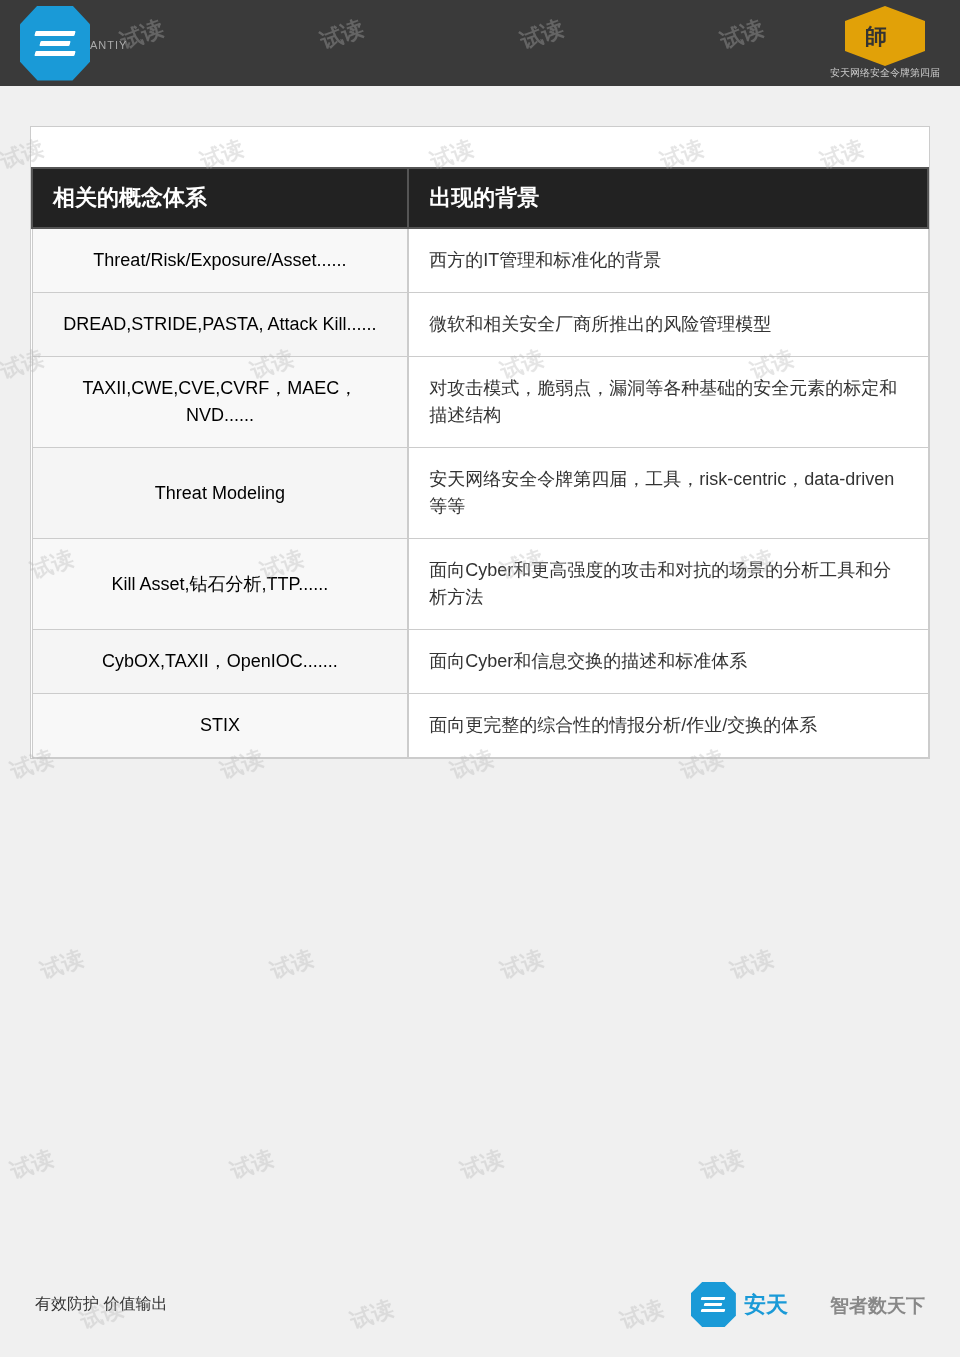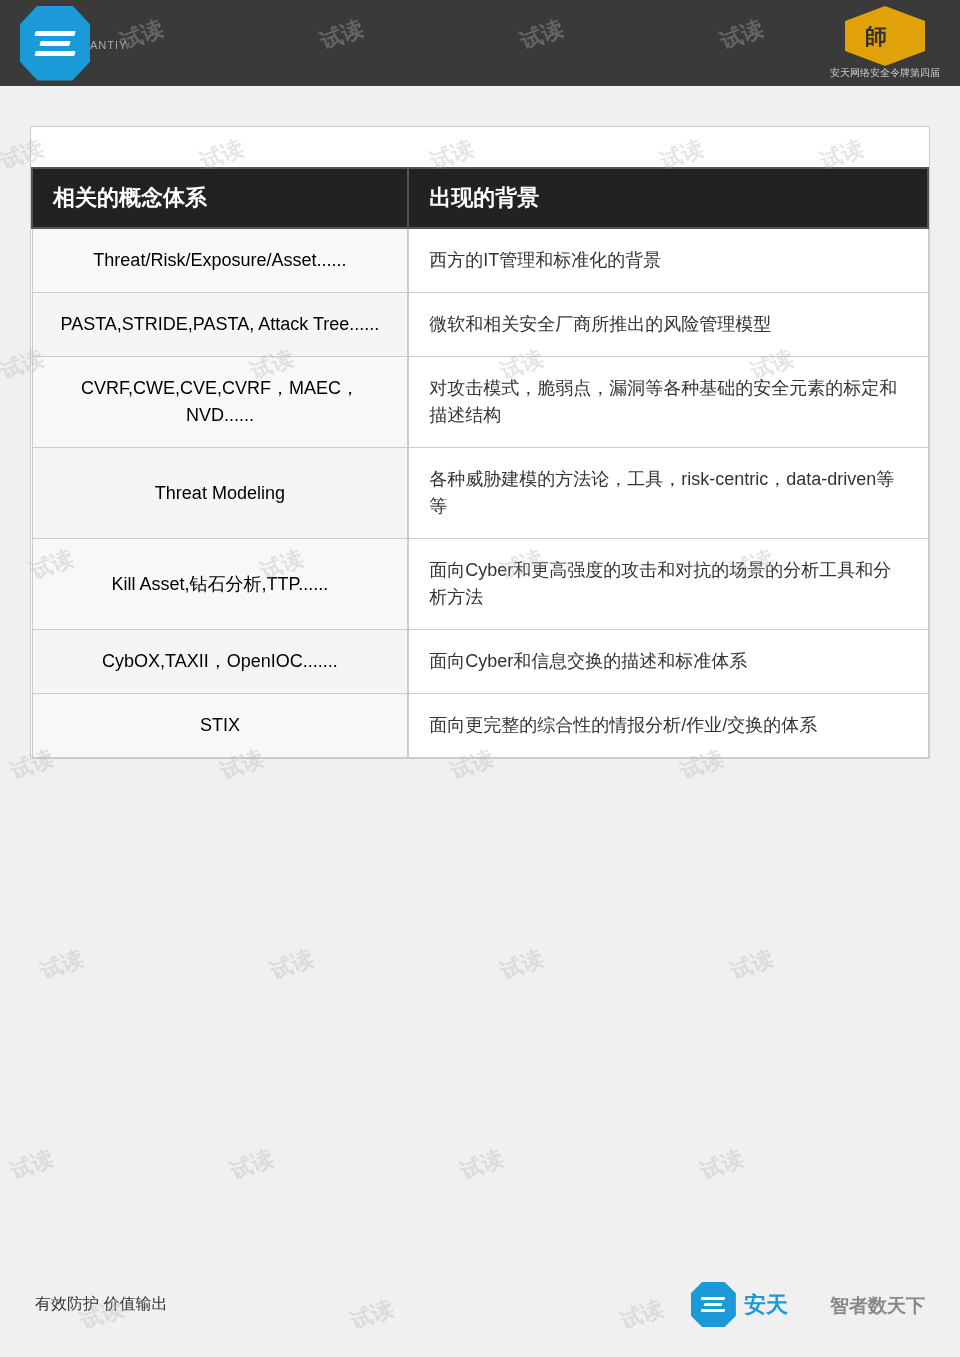--- a/index.html
+++ b/index.html
@@ -293,30 +293,30 @@
         <th>相关的概念体系</th>
         <th>出现的背景</th>
       </tr>
     </thead>
     <tbody id="table-body">
     <tr>
           <td>Threat/Risk/Exposure/Asset......</td>
           <td>西方的IT管理和标准化的背景</td>
         </tr>
         <tr>
-          <td>PASTA,STRIDE,PASTA, Attack Tree......</td>
+          <td>DREAD,STRIDE,PASTA, Attack Kill......</td>
           <td>微软和相关安全厂商所推出的风险管理模型</td>
         </tr>
         <tr>
-          <td>CVRF,CWE,CVE,CVRF，MAEC，NVD......</td>
+          <td>TAXII,CWE,CVE,CVRF，MAEC，NVD......</td>
           <td>对攻击模式，脆弱点，漏洞等各种基础的安全元素的标定和描述结构</td>
         </tr>
         <tr>
           <td>Threat Modeling</td>
-          <td>各种威胁建模的方法论，工具，risk-centric，data-driven等等</td>
+          <td>安天网络安全令牌第四届，工具，risk-centric，data-driven等等</td>
         </tr>
         <tr>
           <td>Kill Asset,钻石分析,TTP......</td>
           <td>面向Cyber和更高强度的攻击和对抗的场景的分析工具和分析方法</td>
         </tr>
         <tr>
           <td>CybOX,TAXII，OpenIOC.......</td>
           <td>面向Cyber和信息交换的描述和标准体系</td>
         </tr>
         <tr>

